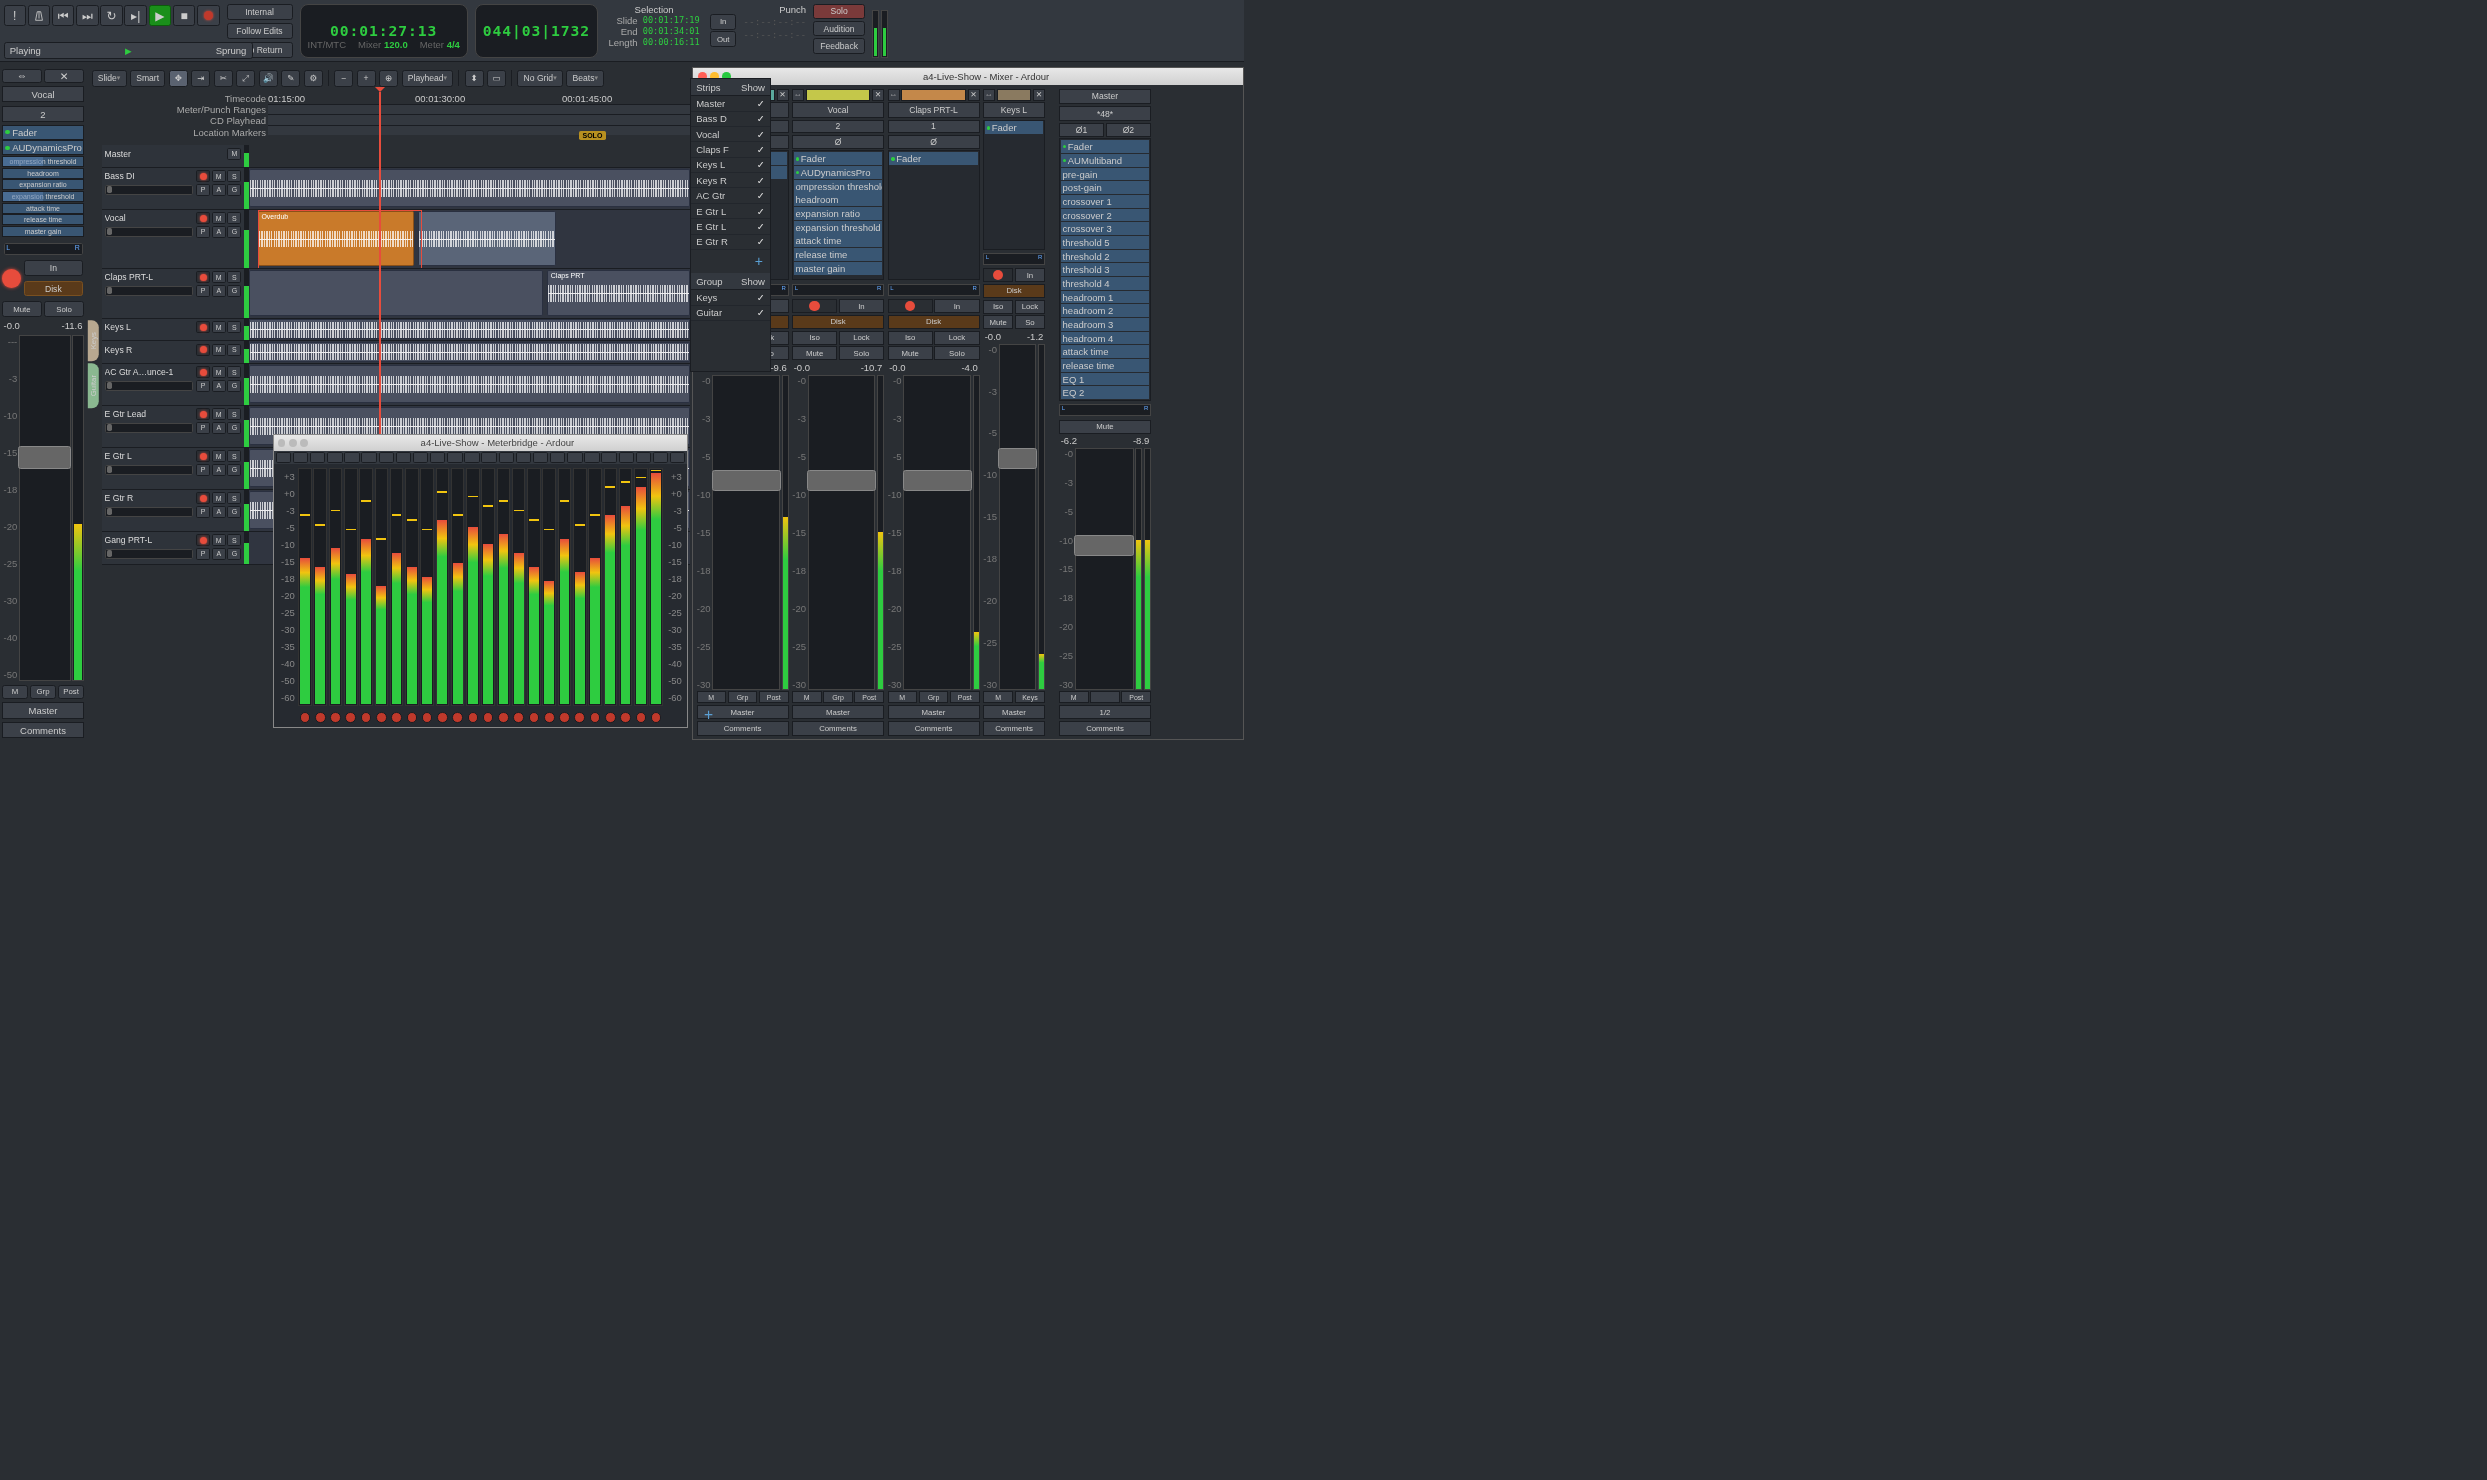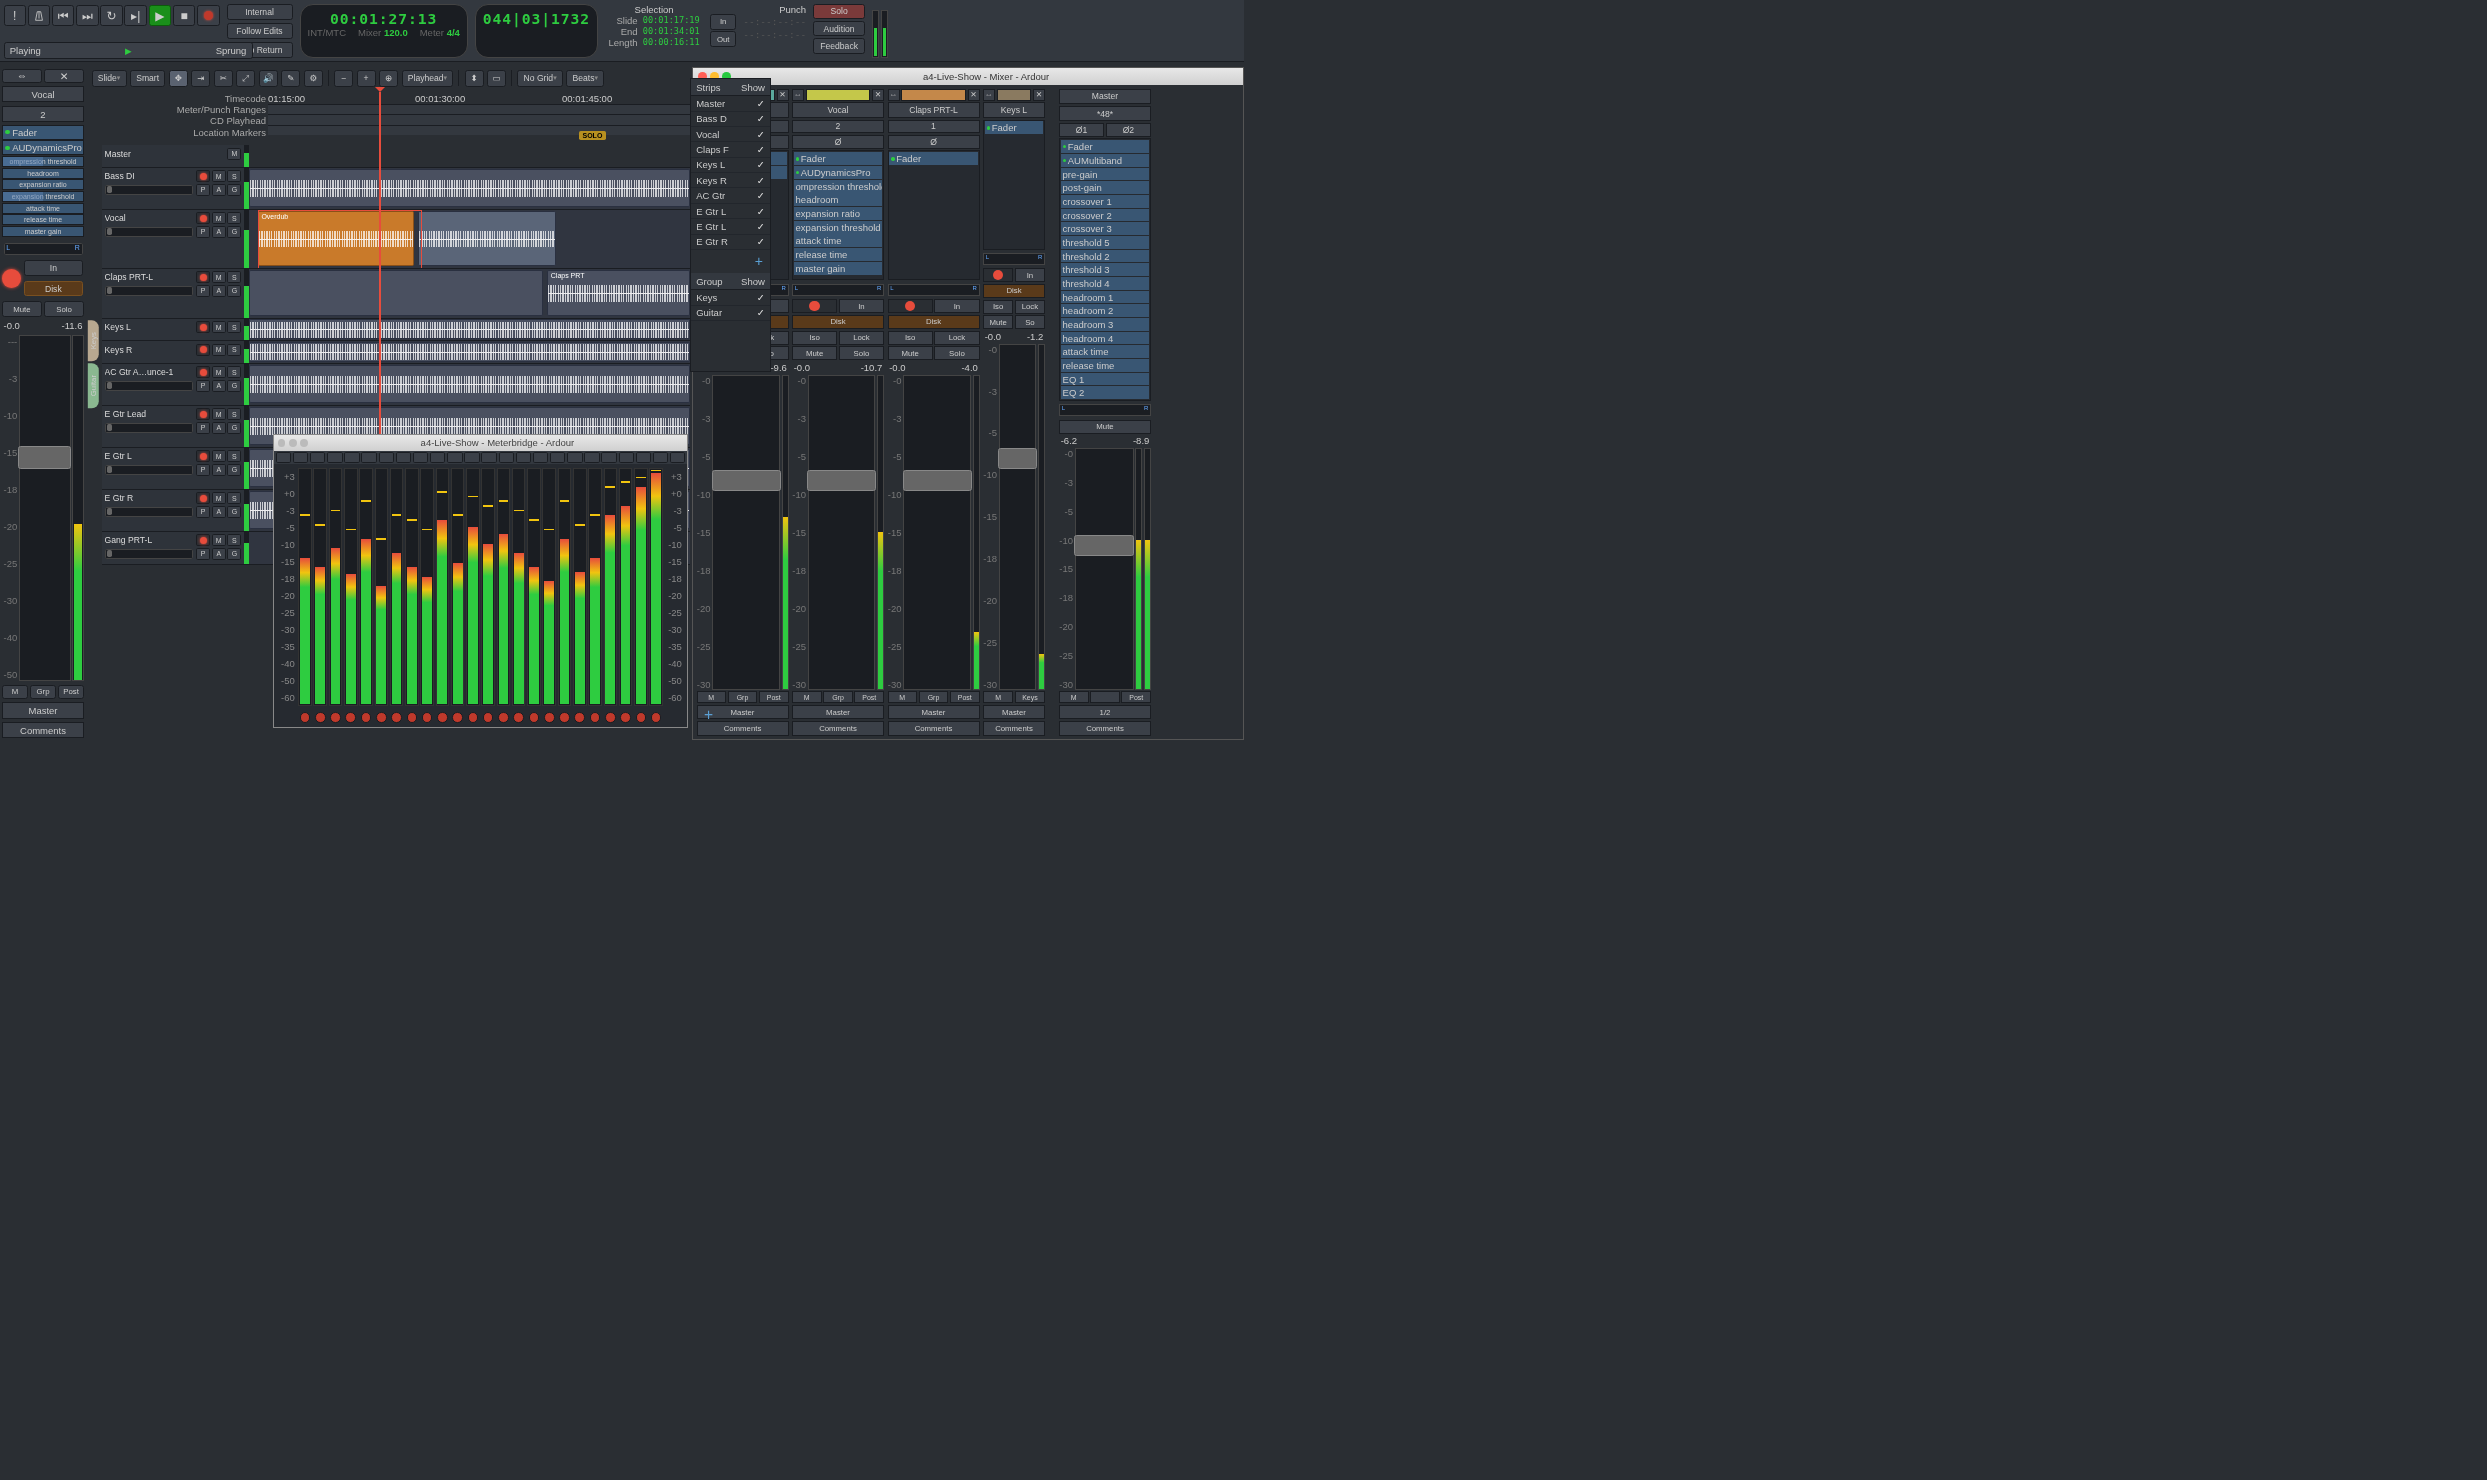--- a/index.html
+++ b/index.html
@@ -13,21 +13,21 @@
 #transport-icons{display:flex;gap:1.7px;padding:5.2px 3.5px;align-items:flex-start}
 #transport-icons .ti{width:22.5px;height:21px;background:#3b4048;border:0.9px solid #1a1d22;border-radius:2.6px;display:flex;align-items:center;justify-content:center;font-size:12px}
 #transport-icons .ti.play{background:#1a8f1a;border-color:#0c5c0c}
 #transport-icons .ti.rec{background:#3b4048}
 #transport-icons .ti.rec .rec-dot{background:#c0392b}
 #status-row{position:absolute;left:3.5px;top:42px;display:flex;align-items:center;gap:0;font-size:9.5px;width:249px;background:#3b4048;border:0.9px solid #1a1d22;border-radius:2.6px;height:17.3px;padding:0 5.2px;justify-content:space-between}
 #status-row .play-icon{color:#2ecc40;font-size:8.6px}
 #sync-col{display:flex;flex-direction:column;gap:3px;padding:3.5px;width:73px}
 #sync-col .btn{height:17.3px;font-size:8.6px}
 #clock{display:flex;gap:7px;padding:3.5px}
-.clock-box{background:#1a1d22;border:0.9px solid #444;border-radius:13px;padding:5px 7px;display:flex;flex-direction:column;align-items:center;min-width:95px}
+.clock-box{background:#1a1d22;border:0.9px solid #444;border-radius:8px;padding:17px 7px;display:flex;flex-direction:column;align-items:center;min-width:95px}
 .clock-box .big{font-family:monospace;font-size:14.7px;color:#2ecc40;font-weight:bold;letter-spacing:0.9px}
 .clock-box .sub{display:flex;gap:12px;font-size:7px;color:#666}
 .clock-box .sub span b{color:#2ecc40}
 #sel-box{display:flex;flex-direction:column;padding:3.5px 7px;font-size:7.8px;color:#aaa;gap:0}
 #sel-box .row{display:flex;gap:5.2px;align-items:center;justify-content:flex-end}
 #sel-box .row .val{color:#2ecc40;font-family:monospace;font-size:8.6px}
 #punch-btns{display:flex;flex-direction:column;gap:1.7px;padding:3.5px;justify-content:center}
 #punch-btns .btn{width:26px;height:15.6px;font-size:7.8px}
 #punch-col{display:flex;flex-direction:column;padding:3.5px;font-size:7.8px;color:#aaa;gap:1.7px}
 #right-top-btns{display:flex;flex-direction:column;gap:1.7px;padding:3.5px}

